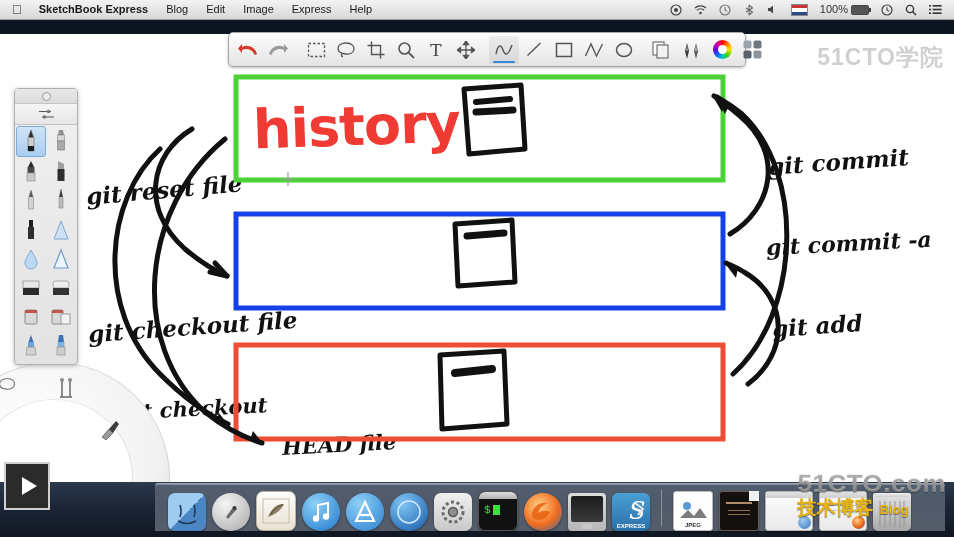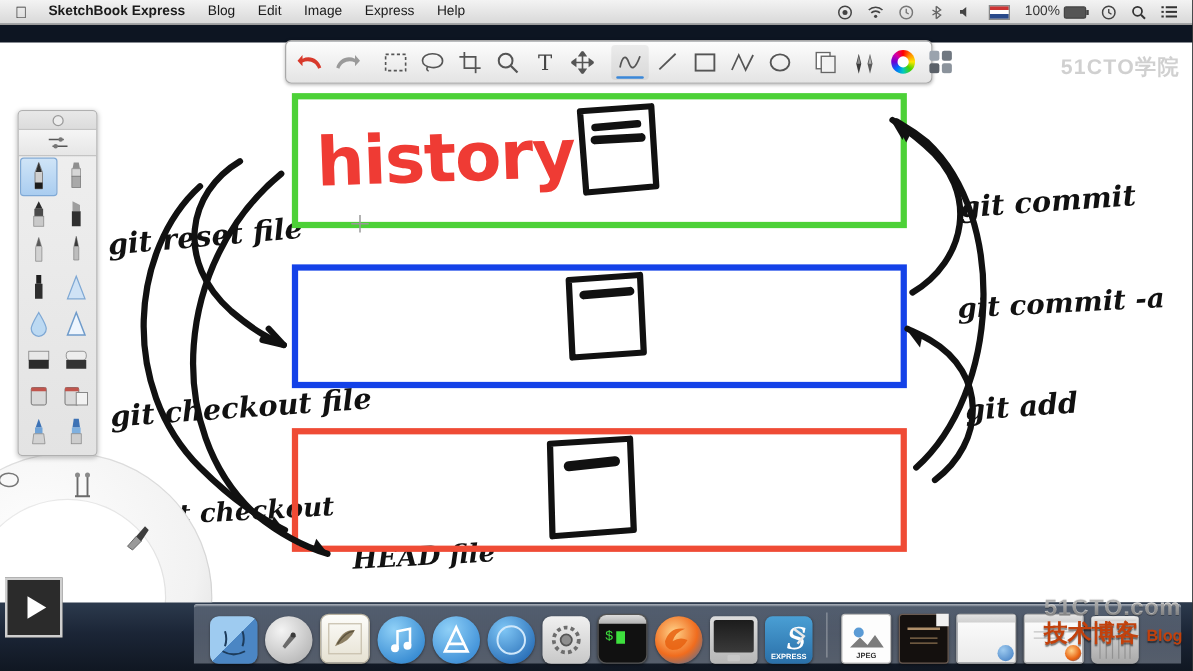--- a/index.html
+++ b/index.html
@@ -74,27 +74,27 @@
     box-shadow:0 0 0 1px rgba(0,0,0,.2);}
   .colorwheel:after{content:"";position:absolute;inset:9px;border-radius:50%;background:#fff;}
 
   
   .playbtn{position:absolute;left:4px;top:462px;width:42px;height:44px;background:#2b2b2b;
     border:2px solid #cfcfcf;display:flex;align-items:center;justify-content:center;z-index:40;}
   .playtri{width:0;height:0;border-left:15px solid #fff;border-top:9px solid transparent;
     border-bottom:9px solid transparent;margin-left:4px;}
 
   
-  .wm-top{position:absolute;right:10px;top:42px;font-size:17px;font-weight:bold;
+  .wm-top{position:absolute;right:10px;top:42px;font-size:23px;font-weight:bold;
     color:rgba(170,170,170,.55);letter-spacing:1px;z-index:28;}
   .wm-bot{position:absolute;right:8px;bottom:20px;z-index:45;text-align:left;line-height:1;}
-  .wm-bot .l1{font-size:19px;font-weight:bold;
+  .wm-bot .l1{font-size:26px;font-weight:bold;
     background:linear-gradient(#ffffff,#9a9a9a);-webkit-background-clip:text;background-clip:text;
     color:transparent;letter-spacing:.5px;text-shadow:0 1px 0 rgba(0,0,0,.25);}
-  .wm-bot .l2{font-size:19px;font-weight:bold;color:#c2410c;margin-top:2px;
+  .wm-bot .l2{font-size:19px;font-weight:bold;color:#eab308;margin-top:2px;
     text-shadow:0 1px 1px rgba(0,0,0,.5);}
   .wm-bot .l2 .blog{font-size:13px;margin-left:6px;}
 
   
   .dock{position:absolute;left:0;bottom:0;width:954px;height:55px;
     background:linear-gradient(to bottom,#2c3a4d 0%,#1b2536 45%,#101722 100%);z-index:35;}
   .dockshelf{position:absolute;left:155px;bottom:6px;width:790px;height:47px;
     background:linear-gradient(to bottom,rgba(225,230,238,.22),rgba(180,190,205,.42));
     border-top:1px solid rgba(255,255,255,.38);border-radius:3px 3px 0 0;
     box-shadow:inset 0 1px 0 rgba(255,255,255,.3);}

